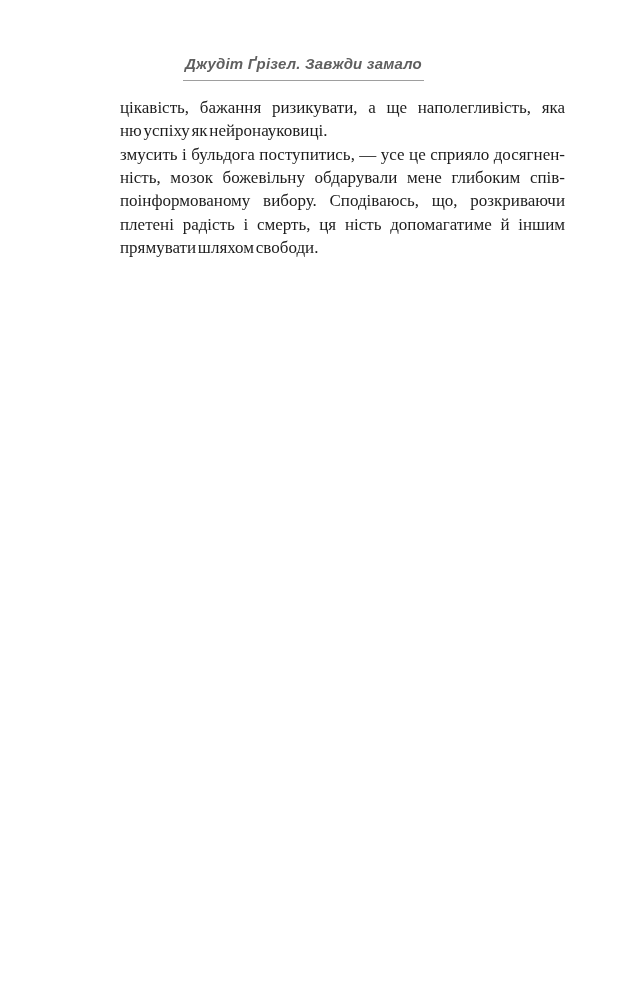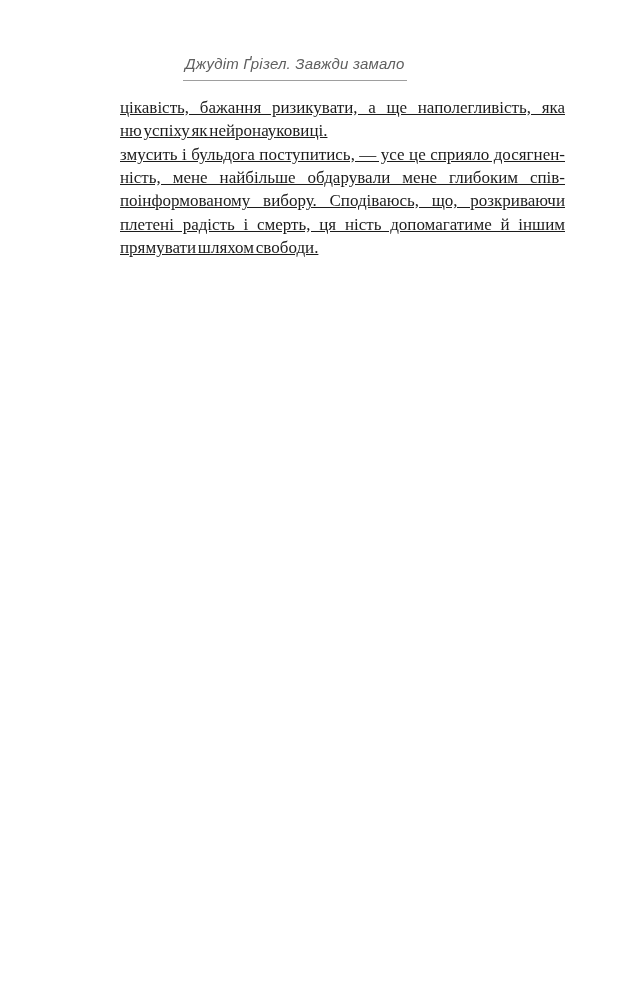--- a/index.html
+++ b/index.html
@@ -27,38 +27,38 @@
     display: inline-block;
     font-family: "Liberation Sans", sans-serif;
     font-style: italic;
     font-size: 15px;
     line-height: 21px;
     letter-spacing: 0.2px;
     color: #5f5f5f;
     padding: 0 2px 6px 2px;
     border-bottom: 1px solid #9e9e9e;
     white-space: nowrap;
+    font-weight: bold;
   }
   .body-text {
     position: absolute;
     left: 120px;
     top: 96px;
     width: 445px;
     font-family: "Liberation Serif", serif;
     font-size: 17px;
     line-height: 23.35px;
     color: #1c1c1c;
     word-spacing: -2.5px;
     hyphens: none;
   }
   .line {
     text-align: justify;
     text-align-last: justify;
     white-space: normal;
-    text-decoration: underline;
   }
   .line.last {
     text-align-last: left;
   }
   .line.indent {
     text-indent: 21px;
   }
 </style>
 </head>
 <body>
@@ -71,21 +71,21 @@
 
   <div class="body-text">
 
     <div>
       <div class="line">цікавість, бажання ризикувати, а ще наполегливість, яка</div>
       <div class="line last">ню успіху як нейронауковиці.</div>
       <div class="line">змусить і бульдога поступитись, — усе це сприяло досягнен-</div>
     </div>
 
     <div>
-      <div class="line">ність, мене найбільше обдарували мене глибоким спів-</div>
+      <div class="line">ність, мозок божевільну обдарували мене глибоким спів-</div>
       <div class="line">поінформованому вибору. Сподіваюсь, що, розкриваючи</div>
       <div class="line">плетені радість і смерть, ця ність допомагатиме й іншим</div>
       <div class="line last">прямувати шляхом свободи.</div>
     </div>
 
   </div>
 
 </div>
 
 </body></html>

